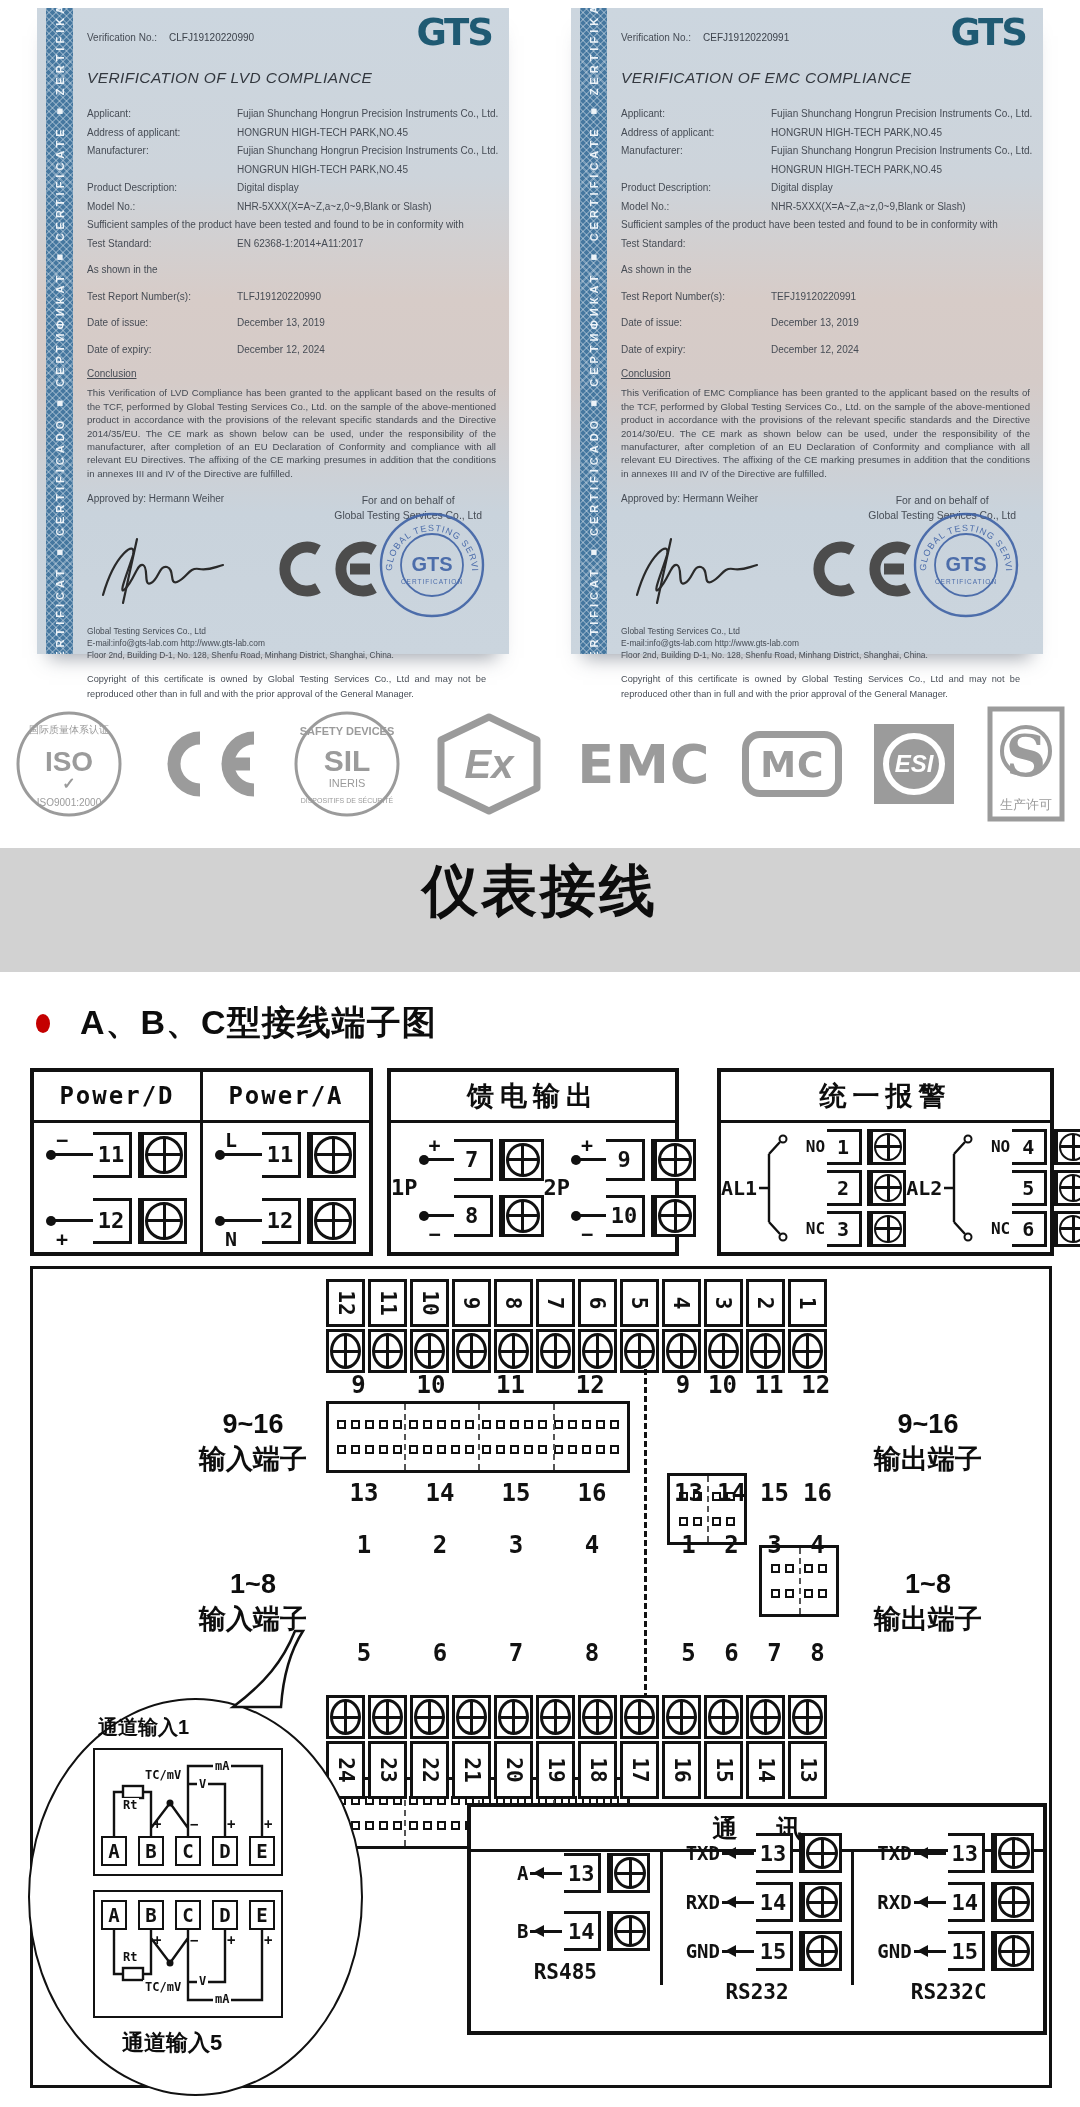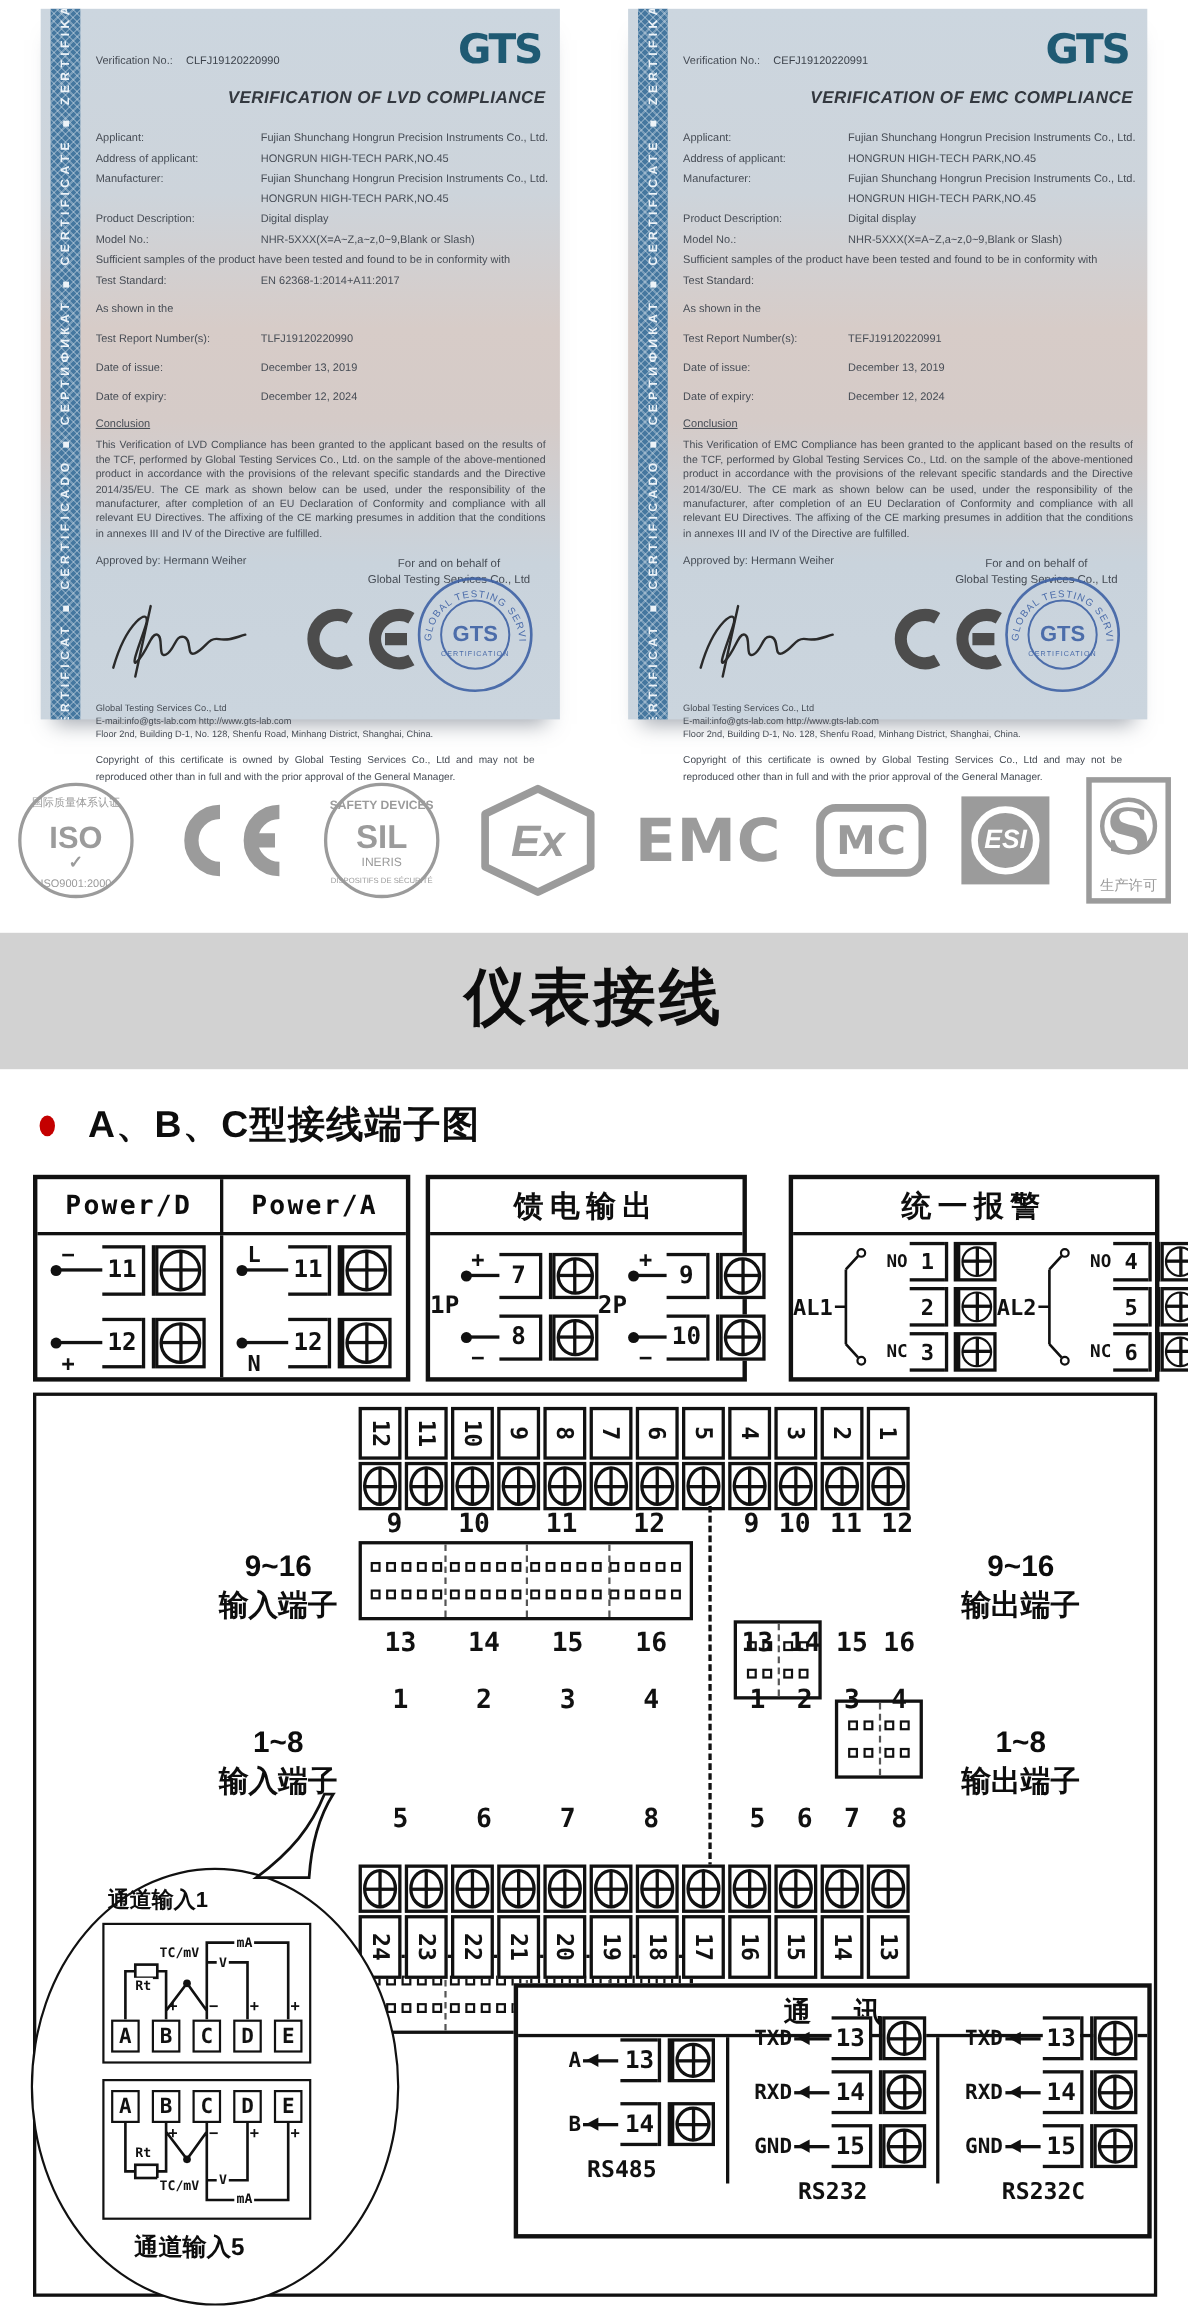--- a/index.html
+++ b/index.html
@@ -12,27 +12,27 @@
   .cert{width:472px;height:646px;position:relative;flex:none;
         background:linear-gradient(180deg,#ccd6df 0%,#cdd4db 26%,#d7ccc8 45%,#d5cbc8 58%,#c9d3dc 78%,#cbd5de 100%);
         box-shadow:0 16px 18px -12px rgba(70,80,95,.5);}
   .cert-strip{position:absolute;left:9px;top:0;bottom:0;width:27px;background:#45779f;
         background-image:repeating-linear-gradient(45deg,rgba(255,255,255,.28) 0 1.5px,transparent 1.5px 5px),
                          repeating-linear-gradient(-45deg,rgba(255,255,255,.28) 0 1.5px,transparent 1.5px 5px);
         display:flex;align-items:center;justify-content:center;overflow:hidden;}
   .cert-strip span{writing-mode:vertical-rl;transform:rotate(180deg);white-space:nowrap;
         font-size:11px;font-weight:bold;letter-spacing:4px;color:#edf3f8;}
   .cert-body{position:absolute;left:50px;right:13px;top:0;bottom:0;font-size:10px;color:#464c55;}
-  .cert-top{display:flex;justify-content:space-between;align-items:flex-end;padding-top:20px;}
+  .cert-top{display:flex;justify-content:space-between;align-items:center;padding-top:8px;}
   .vrow{padding-top:9px;}
   .vlab{margin-right:12px;}
   .vno{color:#3c424b;}
   .gts-logo{font-family:"DejaVu Sans",sans-serif;font-weight:800;font-size:37px;letter-spacing:-2px;
         color:#1f5a73;line-height:.9;margin-right:4px;}
-  .cert-title{text-align:right;font-weight:bold;font-style:italic;font-size:15.5px;color:#33383f;
+  .cert-title{text-align:left;font-weight:normal;font-style:italic;font-size:15.5px;color:#33383f;
         margin:20px 0 18px;letter-spacing:.4px;}
   .frow{display:flex;line-height:18.5px;}
   .flab{width:150px;flex:none;}
   .fval{flex:1;white-space:nowrap;}
   .frow.sp{margin-top:8px;}
   .note{line-height:18.5px;}
   .asshown{margin-top:8px;}
   .concl{margin-top:9px;text-decoration:underline;}
   .cpara{margin:7px 0 0;text-align:justify;line-height:13.4px;font-size:9.6px;}
   .apprrow{display:flex;justify-content:space-between;margin-top:13px;font-size:10px;align-items:flex-start;}
@@ -48,21 +48,21 @@
   .emc-text{font-family:"DejaVu Sans",sans-serif;font-weight:800;font-size:54px;letter-spacing:1px;}
   .mc-box{border:7px solid #9b9b9b;border-radius:18px;width:86px;height:52px;display:flex;align-items:center;
           justify-content:center;font-family:"DejaVu Sans",sans-serif;font-weight:800;font-size:36px;letter-spacing:1px;}
   .esi-box{width:80px;height:80px;background:#9b9b9b;display:flex;align-items:center;justify-content:center;position:relative;}
   .esi-ring{position:absolute;inset:9px;border:6px solid #fff;border-radius:50%;}
   .esi-box span{position:relative;color:#fff;font-weight:800;font-style:italic;font-size:24px;z-index:1;}
 
   
   .banner{top:848px;left:0;width:1080px;height:124px;background:#d2d2d2;text-align:center;}
   .banner-title{font-family:"DejaVu Sans",sans-serif;font-size:56px;font-weight:900;letter-spacing:3px;
-        line-height:62px;margin-top:28px;color:#0d0d0d;}
+        line-height:62px;margin-top:12px;color:#0d0d0d;}
   .banner-sub{font-size:25px;color:#333;margin-top:-3px;}
   .sechead{top:1000px;left:36px;display:flex;align-items:center;}
   .reddot{width:14px;height:19px;background:#c40000;border-radius:50%;margin-right:30px;flex:none;}
   .sechead-text{font-size:34px;font-weight:bold;letter-spacing:1px;color:#0d0d0d;}
 
   
   .screw{box-sizing:border-box;border:3px solid #111;position:relative;background:#fff;flex:none;}
   .screw::before{content:"";position:absolute;inset:1px;border:3px solid #111;border-radius:50%;}
   .screw::after{content:"";position:absolute;inset:2px;
         background:linear-gradient(#111,#111) center/100% 3px no-repeat,

